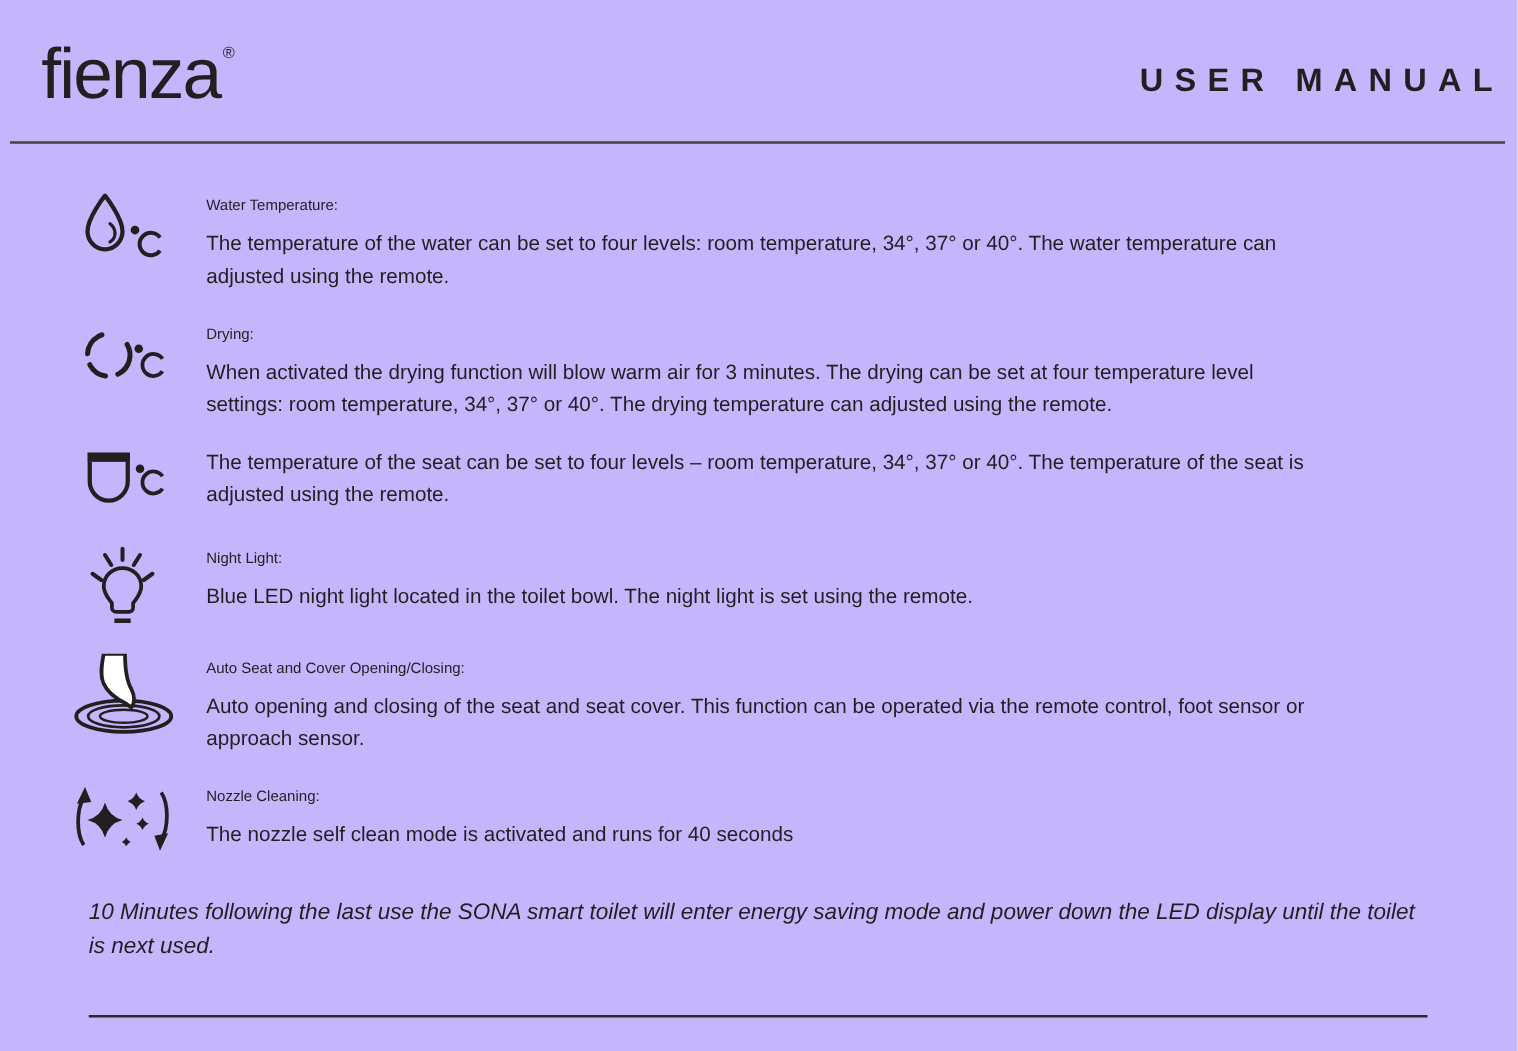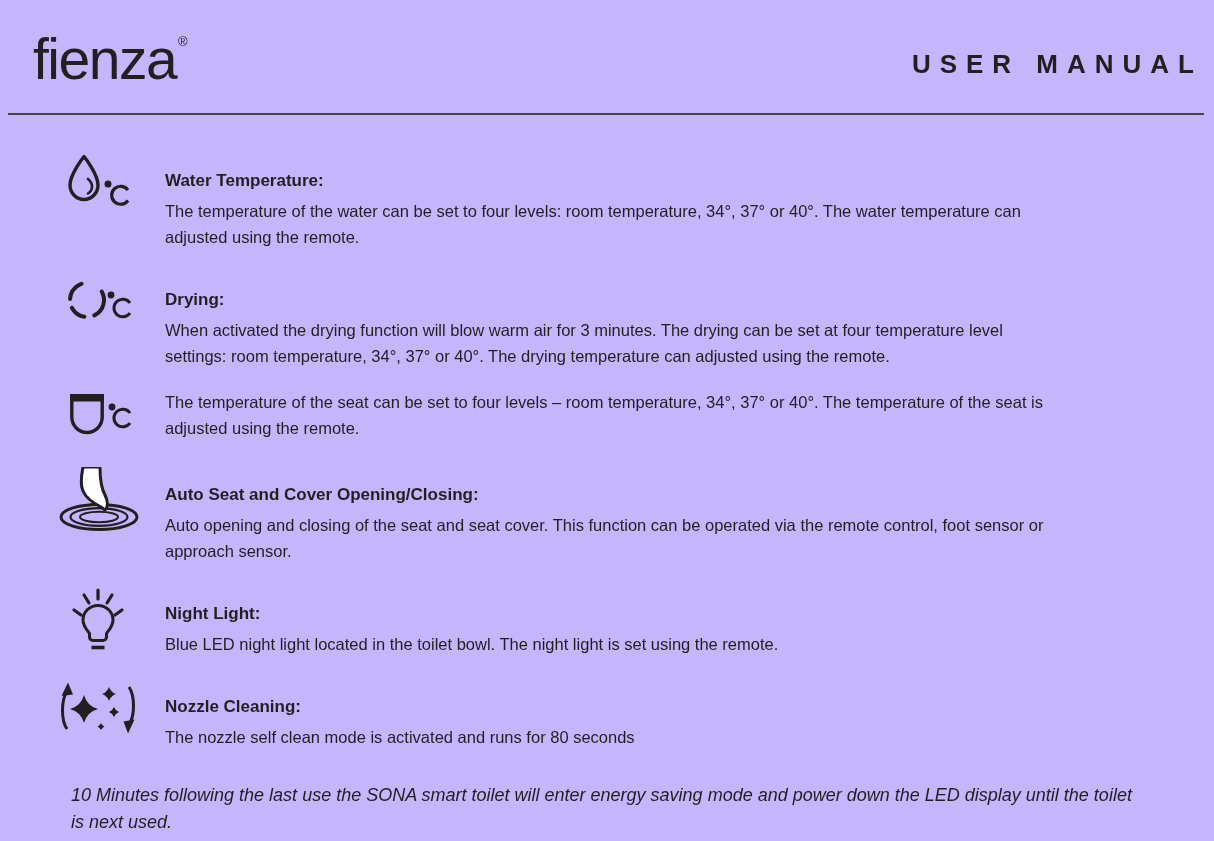--- a/index.html
+++ b/index.html
@@ -10,21 +10,21 @@
   }
   .header { display:flex; justify-content:space-between; align-items:center; height:113px; padding:6px 11px 0 33px; }
   .logo { font-size:57px; letter-spacing:-1.5px; line-height:1; font-weight:400; }
   .logo .reg { font-size:13px; vertical-align:top; position:relative; top:4px; left:2px; }
   .doc-title { font-size:26px; letter-spacing:9px; font-weight:700; white-space:nowrap; padding-top:10px; }
   .rule-top { border:none; border-top:2px solid #454243; margin:0 10px 0 8px; }
   .features { padding-top:36px; }
   .feature { display:flex; margin-bottom:20px; }
   .icon-cell { width:165px; flex:0 0 165px; display:flex; justify-content:center; align-items:flex-start; padding-left:30px; padding-top:2px; }
   .text-cell { flex:1; padding-right:12px; }
-  .feature-title { font-size:17px; font-weight:bold; line-height:27px; margin-bottom:4px;margin-top:16px; }
+  .feature-title { font-size:12px; font-weight:normal; line-height:27px; margin-bottom:4px; }
   .feature-body { font-size:16.5px; line-height:26px; white-space:pre-line; }
   .footnote { font-size:18px; line-height:27px; margin:32px 10px 0 71px; white-space:pre-line;font-style:italic; }
   .rule-bottom { border:none; border-top:2.5px solid #2e2b2c; margin:42px 72px 0 71px; }
   svg .ln { fill:none; stroke:#231f20; }
 </style>
 </head>
 <body>
 
 <div class="page">
 
@@ -80,72 +80,72 @@
         </svg>
       </div>
       <div class="text-cell">
         <p class="feature-body">The temperature of the seat can be set to four levels – room temperature, 34°, 37° or 40°. The temperature of the seat is
 adjusted using the remote.</p>
       </div>
     </section>
 
     <section class="feature">
       <div class="icon-cell">
-        <svg width="86" height="66" viewBox="0 0 86 66" aria-hidden="true">
-          <ellipse class="ln" cx="44" cy="50" rx="38" ry="12.5" stroke-width="3"></ellipse>
-          <ellipse class="ln" cx="44" cy="50" rx="28.5" ry="8.8" stroke-width="2.2"></ellipse>
-          <ellipse class="ln" cx="44" cy="50" rx="19" ry="5.2" stroke-width="2"></ellipse>
-          <path d="M28 0 C26 10 25 18 28 24 C31 31 38 36 46 40 L50 43 C53 40 53 34 50 28 C46 21 45 11 45 0 Z" fill="#ffffff" stroke="#231f20" stroke-width="3" stroke-linejoin="round"></path>
-        </svg>
-      </div>
-      <div class="text-cell">
-        <h3 class="feature-title">Auto Seat and Cover Opening/Closing:</h3>
-        <p class="feature-body">Auto opening and closing of the seat and seat cover. This function can be operated via the remote control, foot sensor or
-approach sensor.</p>
-      </div>
-    </section>
-
-    <section class="feature">
-      <div class="icon-cell">
         <svg width="62" height="66" viewBox="0 0 62 66" aria-hidden="true">
           <g class="ln" stroke-width="3.2" stroke-linecap="round">
             <line x1="7" y1="24" x2="14" y2="29"></line>
             <line x1="17" y1="9" x2="22" y2="17"></line>
             <line x1="31" y1="4" x2="31" y2="13"></line>
             <line x1="45" y1="9" x2="40" y2="17"></line>
             <line x1="55" y1="24" x2="48" y2="29"></line>
           </g>
           <path class="ln" stroke-width="3" d="M31 19.5 C39.5 19.5 46 26 46 34 C46 40 42 44 39.5 47.5 L39.5 51 C39.5 53 38 54.5 36 54.5 L26 54.5 C24 54.5 22.5 53 22.5 51 L22.5 47.5 C20 44 16 40 16 34 C16 26 22.5 19.5 31 19.5 Z"></path>
           <line x1="24.5" y1="61.5" x2="37.5" y2="61.5" stroke="#231f20" stroke-width="3.6"></line>
         </svg>
       </div>
       <div class="text-cell">
         <h3 class="feature-title">Night Light:</h3>
         <p class="feature-body">Blue LED night light located in the toilet bowl. The night light is set using the remote.</p>
       </div>
     </section>
 
     <section class="feature">
       <div class="icon-cell">
+        <svg width="86" height="66" viewBox="0 0 86 66" aria-hidden="true">
+          <ellipse class="ln" cx="44" cy="50" rx="38" ry="12.5" stroke-width="3"></ellipse>
+          <ellipse class="ln" cx="44" cy="50" rx="28.5" ry="8.8" stroke-width="2.2"></ellipse>
+          <ellipse class="ln" cx="44" cy="50" rx="19" ry="5.2" stroke-width="2"></ellipse>
+          <path d="M28 0 C26 10 25 18 28 24 C31 31 38 36 46 40 L50 43 C53 40 53 34 50 28 C46 21 45 11 45 0 Z" fill="#ffffff" stroke="#231f20" stroke-width="3" stroke-linejoin="round"></path>
+        </svg>
+      </div>
+      <div class="text-cell">
+        <h3 class="feature-title">Auto Seat and Cover Opening/Closing:</h3>
+        <p class="feature-body">Auto opening and closing of the seat and seat cover. This function can be operated via the remote control, foot sensor or
+approach sensor.</p>
+      </div>
+    </section>
+
+    <section class="feature">
+      <div class="icon-cell">
         <svg width="82" height="58" viewBox="0 0 82 58" aria-hidden="true">
           <g fill="#231f20">
             <path d="M27 16 Q30 27 41 30 Q30 33 27 44 Q24 33 13 30 Q24 27 27 16 Z"></path>
             <path d="M52 8 Q53.8 13.2 59 15 Q53.8 16.8 52 22 Q50.2 16.8 45 15 Q50.2 13.2 52 8 Z"></path>
             <path d="M57 28 Q58.4 31.6 62 33 Q58.4 34.4 57 38 Q55.6 34.4 52 33 Q55.6 31.6 57 28 Z"></path>
             <path d="M44 44 Q45 46.5 47.5 47.5 Q45 48.5 44 51 Q43 48.5 40.5 47.5 Q43 46.5 44 44 Z"></path>
           </g>
           <path class="ln" d="M10 50 C4 41 4 22 10 12" stroke-width="3"></path>
           <path class="ln" d="M72 8 C78 17 78 36 72 46" stroke-width="3"></path>
           <path d="M4.5 17 L11 3.5 L16 15.5 Z" fill="#231f20"></path>
           <path d="M66.5 42.5 L77.5 40.5 L71 54.5 Z" fill="#231f20"></path>
         </svg>
       </div>
       <div class="text-cell">
         <h3 class="feature-title">Nozzle Cleaning:</h3>
-        <p class="feature-body">The nozzle self clean mode is activated and runs for 80 seconds</p>
+        <p class="feature-body">The nozzle self clean mode is activated and runs for 40 seconds</p>
       </div>
     </section>
 
   </main>
 
   <p class="footnote">10 Minutes following the last use the SONA smart toilet will enter energy saving mode and power down the LED display until the toilet
 is next used.</p>
 
   <hr class="rule-bottom">
 

